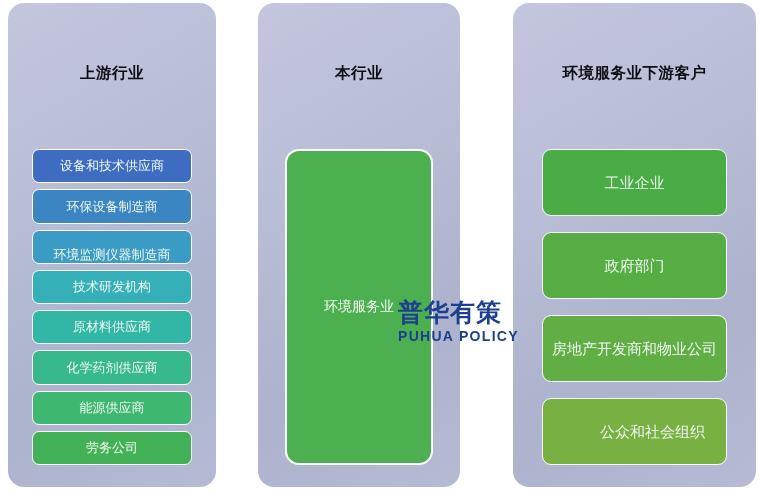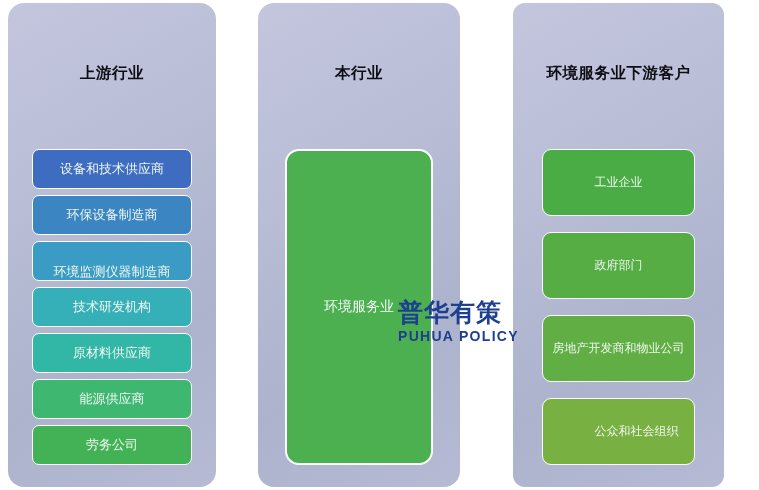--- a/index.html
+++ b/index.html
@@ -27,21 +27,21 @@
     position: absolute;
     top: 3px;
     height: 484px;
     border-radius: 16px;
     background: linear-gradient(150deg, #c3c6dd 0%, #b9bdd6 35%, #adb3cd 70%, #b6bad4 100%);
     box-sizing: border-box;
   }
 
   .panel-left   { left: 8px;   width: 208px; }
   .panel-mid    { left: 258px; width: 202px; }
-  .panel-right  { left: 513px; width: 211px; border-radius: 12px; }
+  .panel-right  { left: 513px; width: 243px; }
 
   .panel-title {
     position: absolute;
     left: 0;
     right: 0;
     top: 60px;
     text-align: center;
     font-size: 15.5px;
     font-weight: bold;
     color: #0d0d14;
@@ -75,21 +75,21 @@
     text-align: center;
     box-sizing: border-box;
     line-height: 1.2;
     padding: 0 4px;
   }
   .item:last-child { margin-bottom: 0; }
 
   .panel-right .item {
     margin-bottom: 16px;
     border-radius: 9px;
-    font-size: 12px;
+    font-size: 15px;
   }
   .panel-right .item:last-child { margin-bottom: 0; }
 
   
   .center-block {
     position: absolute;
     left: 27px;
     right: 27px;
     top: 146px;
     bottom: 22px;
@@ -148,20 +148,23 @@
       </div>
       <div class="item" style="background: rgb(58, 155, 196); align-items: flex-end;">
         <span>环境监测仪器制造商</span>
       </div>
       <div class="item" style="background: rgb(53, 176, 184);">
         <span>技术研发机构</span>
       </div>
       <div class="item" style="background: rgb(50, 183, 167);">
         <span>原材料供应商</span>
       </div>
+      <div class="item" style="background: rgb(56, 185, 141);">
+        <span>化学药剂供应商</span>
+      </div>
       <div class="item" style="background: rgb(62, 183, 113);">
         <span>能源供应商</span>
       </div>
       <div class="item" style="background: rgb(67, 178, 87);">
         <span>劳务公司</span>
       </div>
     </div>
   </div>
 
   <div class="panel panel-mid">

